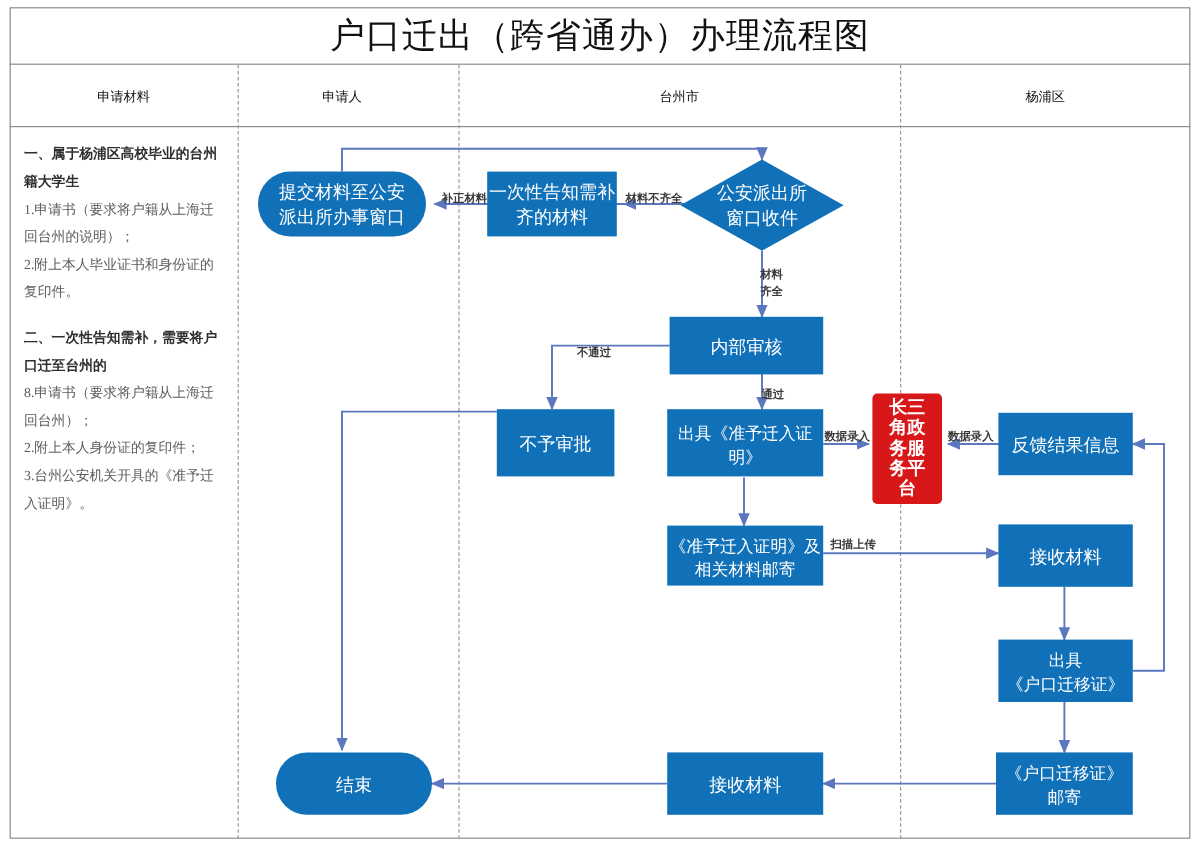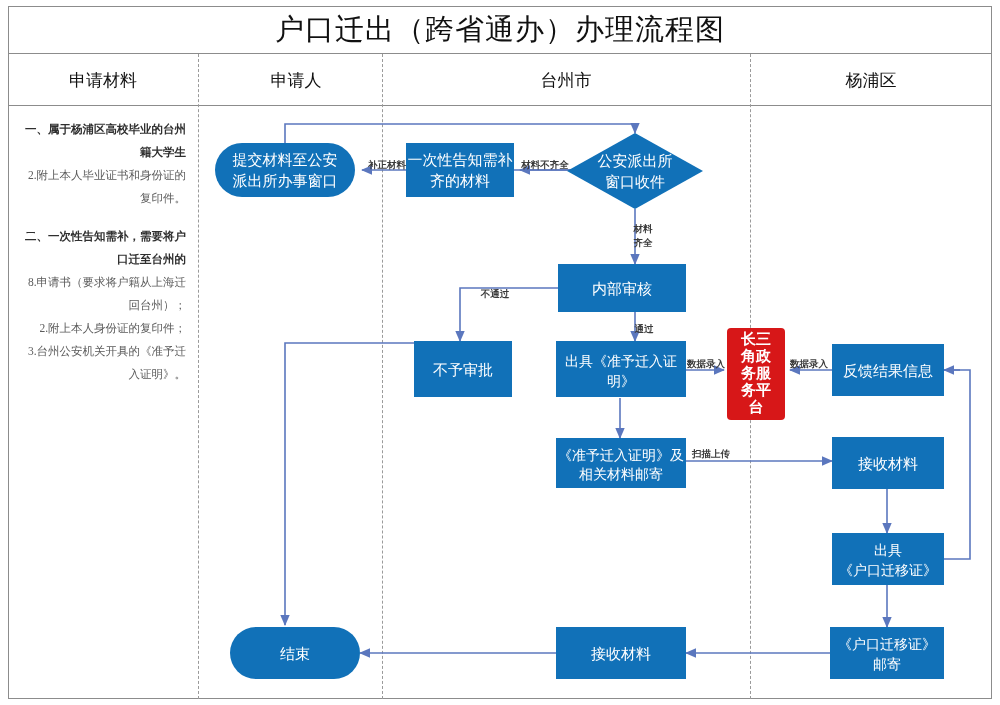--- a/index.html
+++ b/index.html
@@ -32,35 +32,34 @@
   }
   .head-row{
     position:absolute;left:8px;top:54px;
     width:984px;height:52px;
     border-bottom:1px solid #8c8c8c;
     box-sizing:border-box;
   }
   .head-cell{
     position:absolute;top:0;height:52px;
     display:flex;align-items:center;justify-content:center;
-    font-size:17px;color:#111;
+    font-size:11px;color:#111;
   }
 
   
   .lane-sep{
     position:absolute;top:54px;height:645px;
     border-left:1.5px dashed #9a9a9a;
   }
 
   
   .desc{
     position:absolute;left:20px;top:118px;width:166px;
     font-size:11.5px;line-height:2.0;color:#5b5b5b;
     font-family:"Liberation Serif","DejaVu Serif",serif;
-    text-align:right;
   }
   .desc .hd{color:#2f2f2f;font-weight:bold;}
   .desc p{margin:0;}
   .desc .gap{height:15px;}
 
   
   svg.diagram{position:absolute;left:0;top:0;width:1000px;height:705px;}
   .nodetext{
     font-family:"Liberation Sans","DejaVu Sans",sans-serif;
     fill:#ffffff;font-size:15px;text-anchor:middle;
@@ -81,31 +80,32 @@
 <div id="page">
 
   <div class="frame"></div>
 
   <div class="title-bar">
     <div class="t">户口迁出（跨省通办）办理流程图</div>
   </div>
 
   <div class="head-row">
     <div class="head-cell" style="left:0px;width:190px;">申请材料</div>
-    <div class="head-cell" style="left:196px;width:184px;text-align:center;">申请人</div>
+    <div class="head-cell" style="left:185px;width:184px;text-align:center;">申请人</div>
     <div class="head-cell" style="left:374px;width:368px;">台州市</div>
     <div class="head-cell" style="left:742px;width:242px;font-family:Liberation Serif, serif;">杨浦区</div>
   </div>
 
   <div class="lane-sep" style="left:198px;"></div>
   <div class="lane-sep" style="left:382px;"></div>
   <div class="lane-sep" style="left:750px;"></div>
 
   <div class="desc">
     <p class="hd">一、属于杨浦区高校毕业的台州籍大学生</p>
+    <p>1.申请书（要求将户籍从上海迁回台州的说明）；</p>
     <p>2.附上本人毕业证书和身份证的复印件。</p>
     <div class="gap"></div>
     <p class="hd">二、一次性告知需补，需要将户口迁至台州的</p>
     <p>8.申请书（要求将户籍从上海迁回台州）；</p>
     <p>2.附上本人身份证的复印件；</p>
     <p>3.台州公安机关开具的《准予迁入证明》。</p>
   </div>
 
   <svg class="diagram" viewBox="0 0 1000 705">
     <defs>

